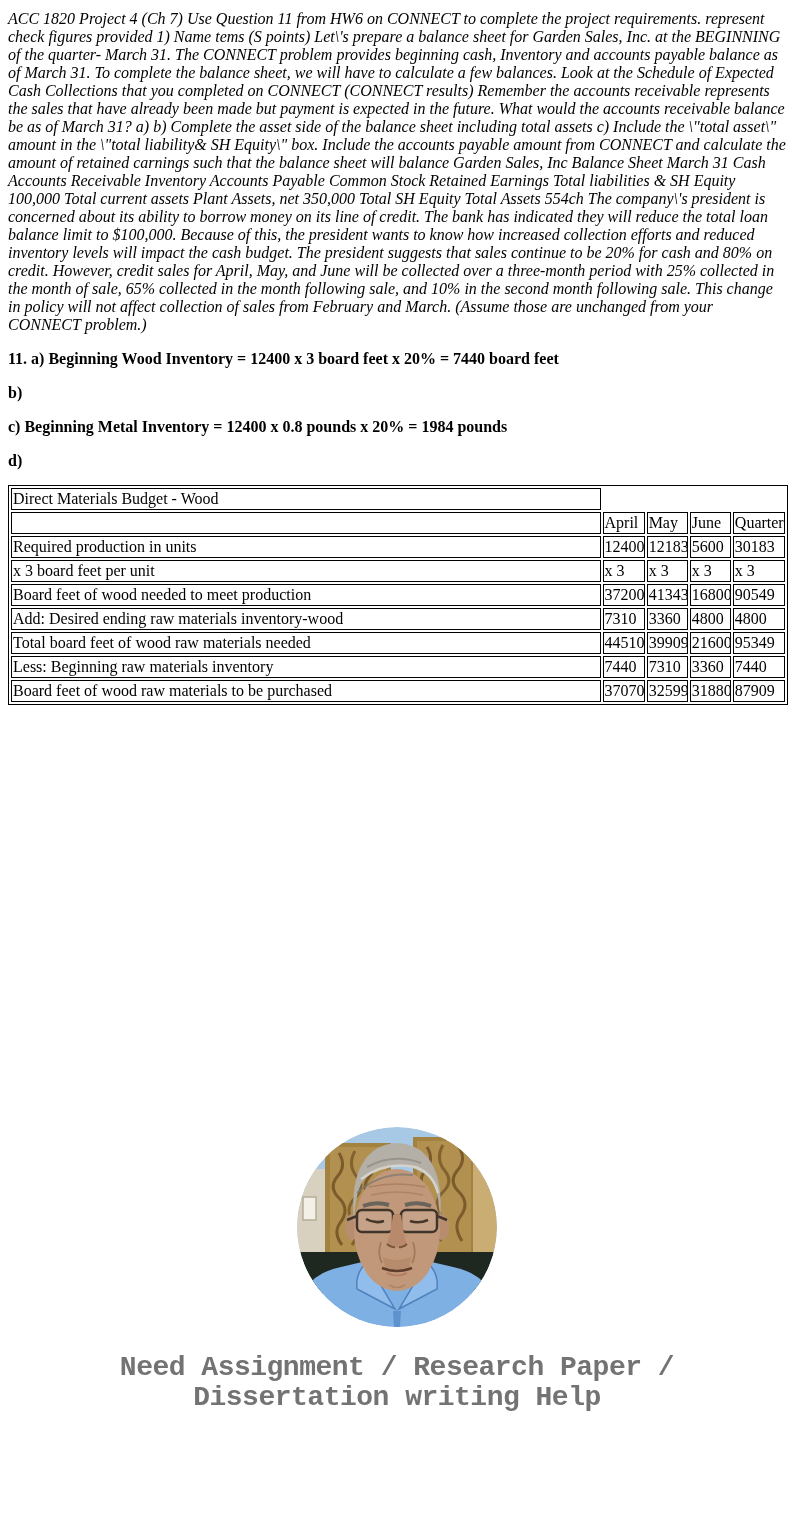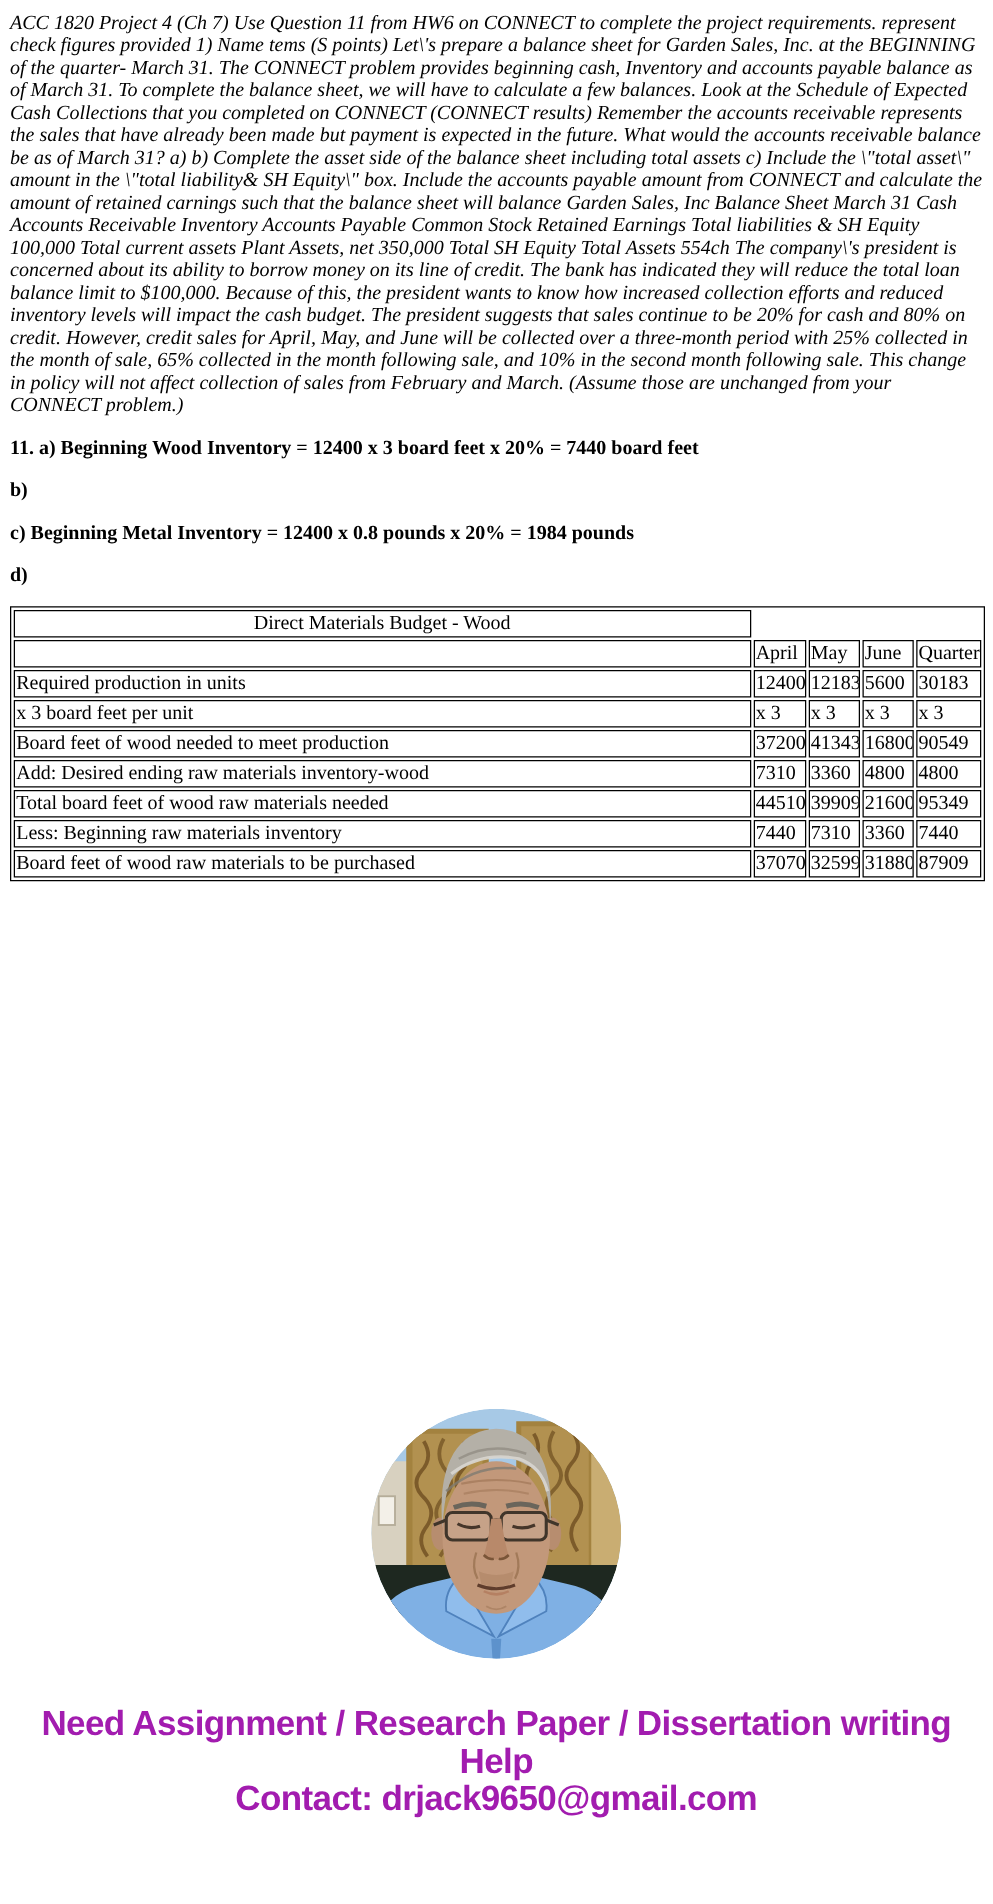--- a/index.html
+++ b/index.html
@@ -38,46 +38,46 @@
     table-layout: fixed;
   }
   table.dmb td {
     border: 1px solid #000;
     padding: 0 1px;
     line-height: 20px;
     font-size: 16px;
     overflow: hidden;
     white-space: nowrap;
   }
-  td.tbl-title { text-align: center; }
+  td.tbl-title { text-align: left; }
   col.c-label { width: 588px; }
   col.c-apr { width: 42px; }
   col.c-may { width: 41px; }
   col.c-jun { width: 41px; }
   col.c-qtr { width: 52px; }
 
   .photo-wrap {
     width: 200px;
     height: 200px;
     margin: 422px auto 0 auto;
     border-radius: 50%;
     overflow: hidden;
   }
   .photo-wrap svg { display: block; }
 
   .footer {
-    margin: 37px auto 0 auto;
+    margin: 26px auto 0 auto;
     max-width: 750px;
     text-align: center;
-    font-family: Liberation Sans, sans-serif;
+    font-family: Liberation Mono, monospace;
     font-weight: 700;
     font-size: 28px;
     line-height: 30px;
     letter-spacing: -0.5px;
-    color: #a21caf;
+    color: #737373;
   }
 </style>
 </head>
 <body>
 
 <div class="page">
 
   <p class="intro">ACC 1820 Project 4 (Ch 7) Use Question 11 from HW6 on CONNECT to complete the project requirements. represent check figures provided 1) Name tems (S points) Let\'s prepare a balance sheet for Garden Sales, Inc. at the BEGINNING of the quarter- March 31. The CONNECT problem provides beginning cash, Inventory and accounts payable balance as of March 31. To complete the balance sheet, we will have to calculate a few balances. Look at the Schedule of Expected Cash Collections that you completed on CONNECT (CONNECT results) Remember the accounts receivable represents the sales that have already been made but payment is expected in the future. What would the accounts receivable balance be as of March 31? a) b) Complete the asset side of the balance sheet including total assets c) Include the \"total asset\" amount in the \"total liability&amp; SH Equity\" box. Include the accounts payable amount from CONNECT and calculate the amount of retained carnings such that the balance sheet will balance Garden Sales, Inc Balance Sheet March 31 Cash Accounts Receivable Inventory Accounts Payable Common Stock Retained Earnings Total liabilities &amp; SH Equity 100,000 Total current assets Plant Assets, net 350,000 Total SH Equity Total Assets 554ch The company\'s president is concerned about its ability to borrow money on its line of credit. The bank has indicated they will reduce the total loan balance limit to $100,000. Because of this, the president wants to know how increased collection efforts and reduced inventory levels will impact the cash budget. The president suggests that sales continue to be 20% for cash and 80% on credit. However, credit sales for April, May, and June will be collected over a three-month period with 25% collected in the month of sale, 65% collected in the month following sale, and 10% in the second month following sale. This change in policy will not affect collection of sales from February and March. (Assume those are unchanged from your CONNECT problem.)</p>
 
 
@@ -226,16 +226,15 @@
         <path d="M86 130 Q100 136 114 130 L112 140 Q100 145 88 140 Z" fill="#a97f60" opacity="0.5"></path>
         <path d="M85 141 Q100 147 115 141" stroke="#5f3d2c" stroke-width="2.5" fill="none"></path>
         <path d="M90 146 Q100 151 110 146" stroke="#b27a5c" stroke-width="2" fill="none" opacity="0.8"></path>
         <path d="M92 158 Q100 163 108 158" stroke="#9a7252" stroke-width="1.5" fill="none" opacity="0.5"></path>
       </g>
     </svg>
   </div>
 
   <div class="footer">
     <div>Need Assignment / Research Paper / Dissertation writing Help</div>
-    <div>Contact: drjack9650@gmail.com</div>
   </div>
 
 </div>
 
 </body></html>

